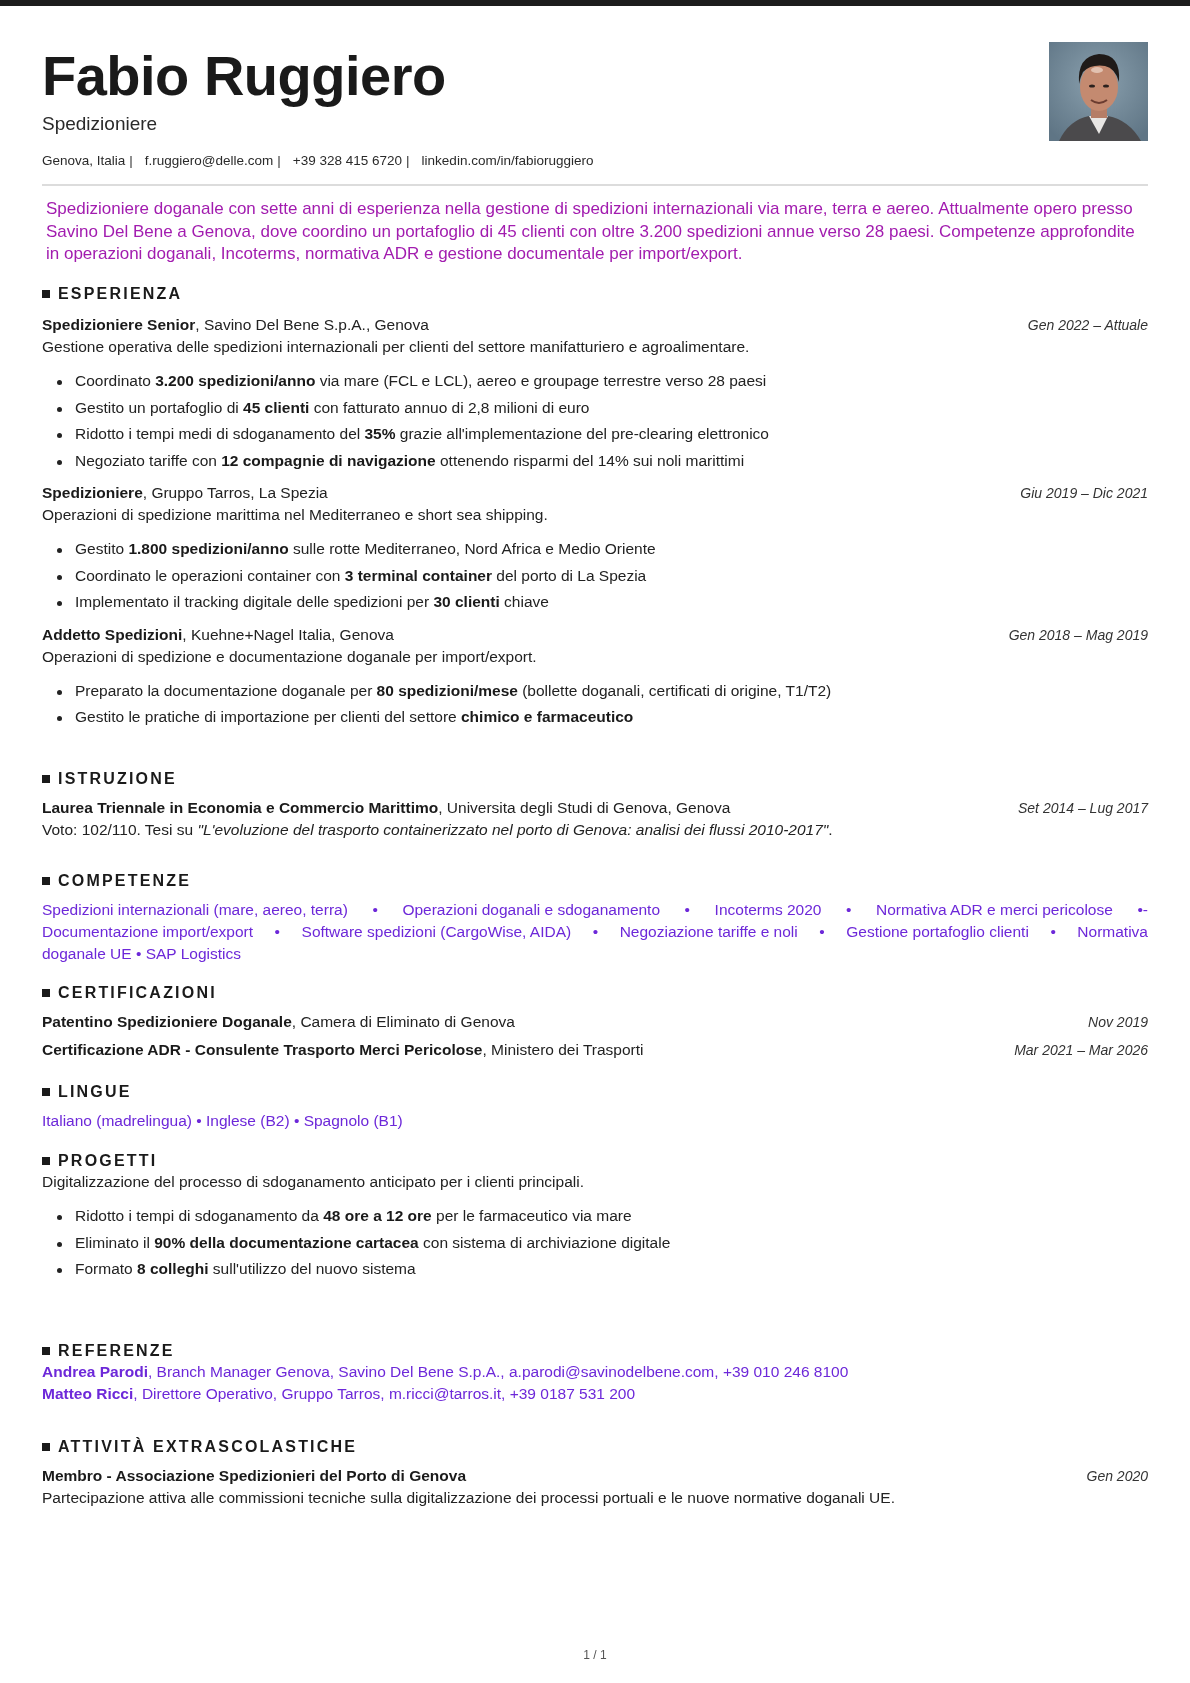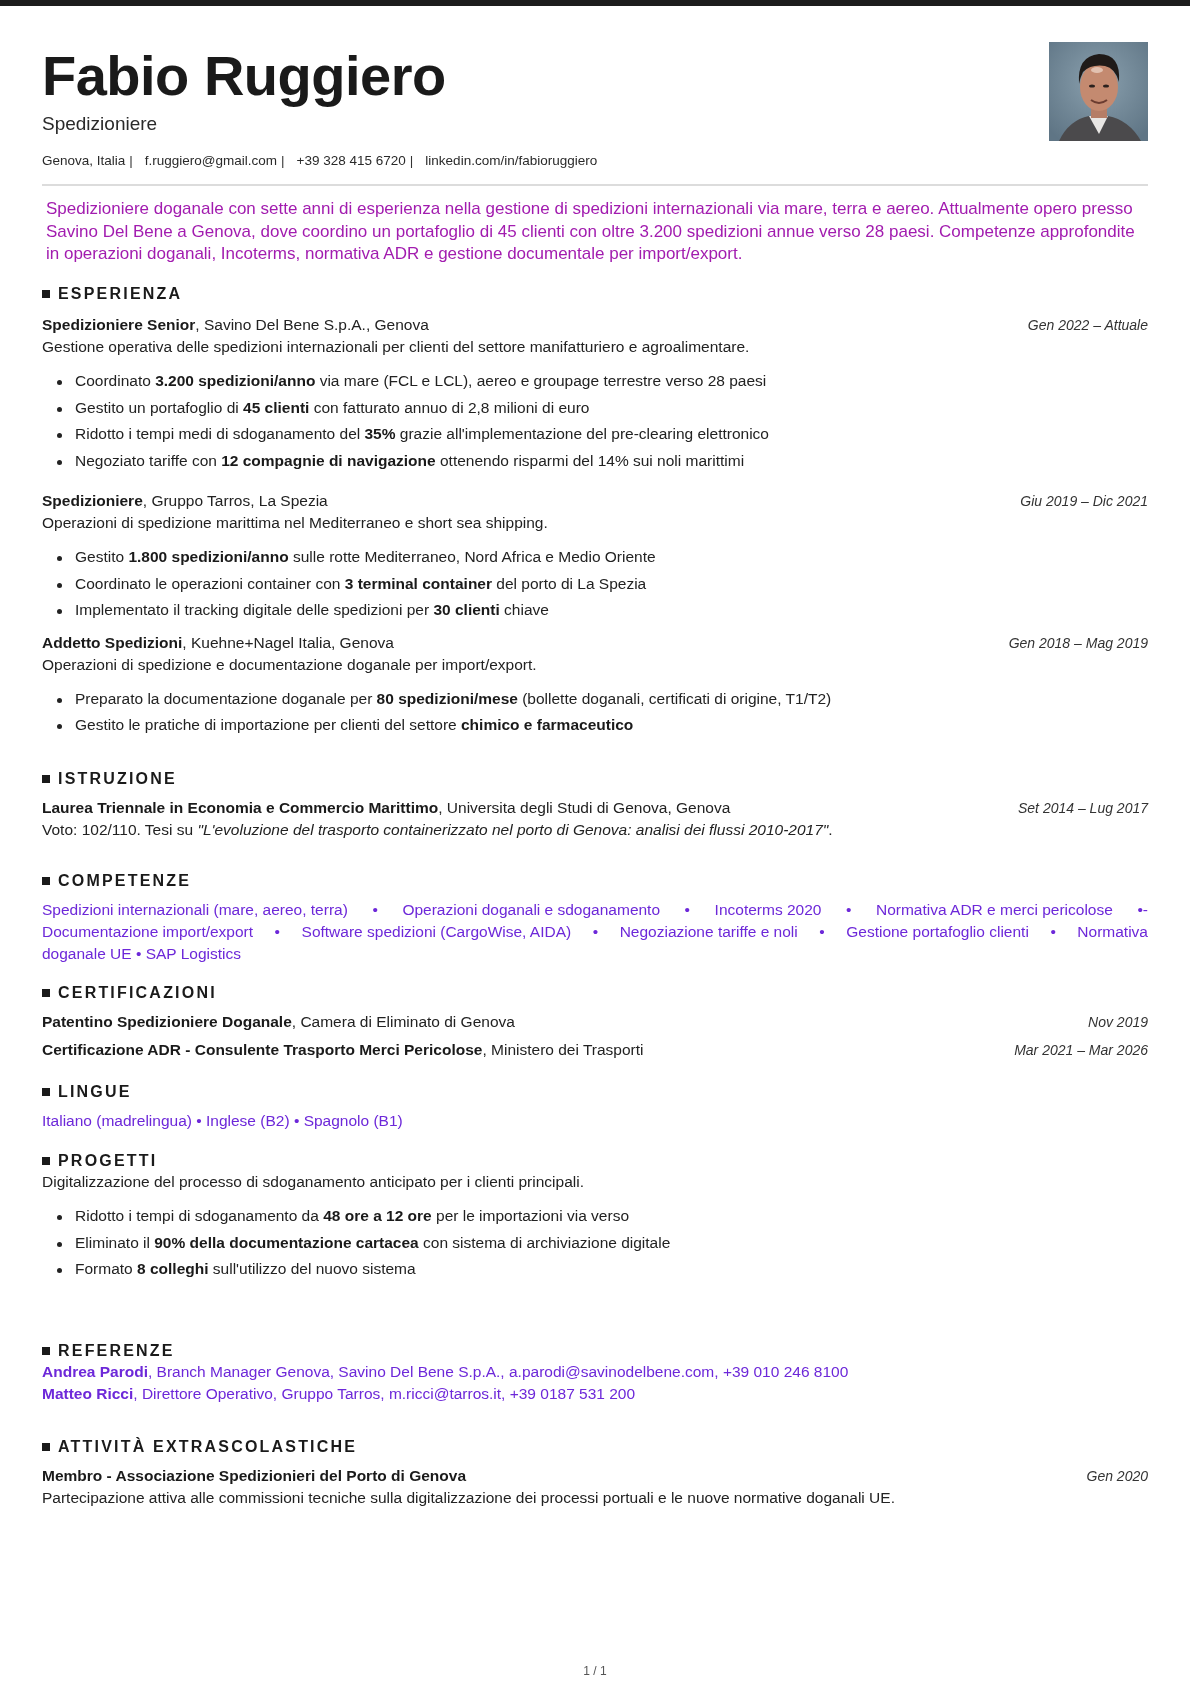--- a/index.html
+++ b/index.html
@@ -19,36 +19,36 @@
   .sec-title .sq { width: 8px; height: 8px; background: #1a1a1a; margin-right: 8px; display: inline-block; }
   .entry-head { position: relative; font-size: 15.5px; line-height: 22px; color: #222; white-space: nowrap; }
   .entry-head b { font-weight: bold; color: #1a1a1a; }
   .date { position: absolute; right: 0; top: 0; font-style: italic; font-size: 14px; color: #333; line-height: 22px; }
   .desc { font-size: 15.5px; line-height: 22px; color: #222; }
   ul.bullets { list-style: none; margin-top: 10px; }
   ul.bullets li { position: relative; padding-left: 33px; font-size: 15.5px; line-height: 26.5px; color: #222; white-space: nowrap; }
   ul.bullets li::before { content: ""; position: absolute; left: 15px; top: 12px; width: 5px; height: 5px; border-radius: 50%; background: #222; }
   ul.bullets li b { font-weight: bold; color: #1a1a1a; }
   .line { font-size: 15.5px; line-height: 22px; color: #6d28d9; white-space: nowrap; position: relative; }
-  .footer { position: absolute; left: 0; top: 1648px; width: 1190px; text-align: center; font-size: 12px; color: #555; margin-top: 16px; }
+  .footer { position: absolute; left: 0; top: 1648px; width: 1190px; text-align: center; font-size: 12px; color: #555; }
 </style>
 </head>
 <body>
 
 <div class="topbar"></div>
 
 <div class="page">
 
   <div class="name">Fabio Ruggiero</div>
   <div class="role">Spedizioniere</div>
 
   <div class="contacts">
     <span>Genova, Italia</span>
     <span class="sep">|</span>
-    <span>f.ruggiero@gmail.com</span>
+    <span>f.ruggiero@delle.com</span>
     <span class="sep">|</span>
     <span>+39 328 415 6720</span>
     <span class="sep">|</span>
     <span>linkedin.com/in/fabioruggiero</span>
   </div>
 
   <div class="photo">
     <svg width="99" height="99" viewBox="0 0 99 99">
       <defs>
         <radialGradient id="bg" cx="50%" cy="40%" r="70%">
@@ -86,21 +86,21 @@
       </div>
       <div class="desc">Gestione operativa delle spedizioni internazionali per clienti del settore manifatturiero e agroalimentare.</div>
       <ul class="bullets">
         <li><span>Coordinato </span><b>3.200 spedizioni/anno</b><span> via mare (FCL e LCL), aereo e groupage terrestre verso 28 paesi</span></li>
         <li><span>Gestito un portafoglio di </span><b>45 clienti</b><span> con fatturato annuo di 2,8 milioni di euro</span></li>
         <li><span>Ridotto i tempi medi di sdoganamento del </span><b>35%</b><span> grazie all'implementazione del pre-clearing elettronico</span></li>
         <li><span>Negoziato tariffe con </span><b>12 compagnie di navigazione</b><span> ottenendo risparmi del 14% sui noli marittimi</span></li>
       </ul>
     </div>
 
-    <div style="margin-top:16px;">
+    <div style="margin-top:8px;">
       <div class="entry-head">
         <b>Spedizioniere</b><span>, Gruppo Tarros, La Spezia</span>
         <span class="date">Giu 2019 – Dic 2021</span>
       </div>
       <div class="desc">Operazioni di spedizione marittima nel Mediterraneo e short sea shipping.</div>
       <ul class="bullets">
         <li><span>Gestito </span><b>1.800 spedizioni/anno</b><span> sulle rotte Mediterraneo, Nord Africa e Medio Oriente</span></li>
         <li><span>Coordinato le operazioni container con </span><b>3 terminal container</b><span> del porto di La Spezia</span></li>
         <li><span>Implementato il tracking digitale delle spedizioni per </span><b>30 clienti</b><span> chiave</span></li>
       </ul>
@@ -195,21 +195,21 @@
     </div>
   </div>
 
   <div class="section" style="top:1151px;">
     <div class="sec-title">
       <span class="sq"></span>
       <span>PROGETTI</span>
     </div>
     <div class="desc">Digitalizzazione del processo di sdoganamento anticipato per i clienti principali.</div>
     <ul class="bullets">
-      <li><span>Ridotto i tempi di sdoganamento da </span><b>48 ore a 12 ore</b><span> per le importazioni via verso</span></li>
+      <li><span>Ridotto i tempi di sdoganamento da </span><b>48 ore a 12 ore</b><span> per le farmaceutico via mare</span></li>
       <li><span>Eliminato il </span><b>90% della documentazione cartacea</b><span> con sistema di archiviazione digitale</span></li>
       <li><span>Formato </span><b>8 colleghi</b><span> sull'utilizzo del nuovo sistema</span></li>
     </ul>
   </div>
 
   <div class="section" style="top:1341px;">
     <div class="sec-title">
       <span class="sq"></span>
       <span>REFERENZE</span>
     </div>

